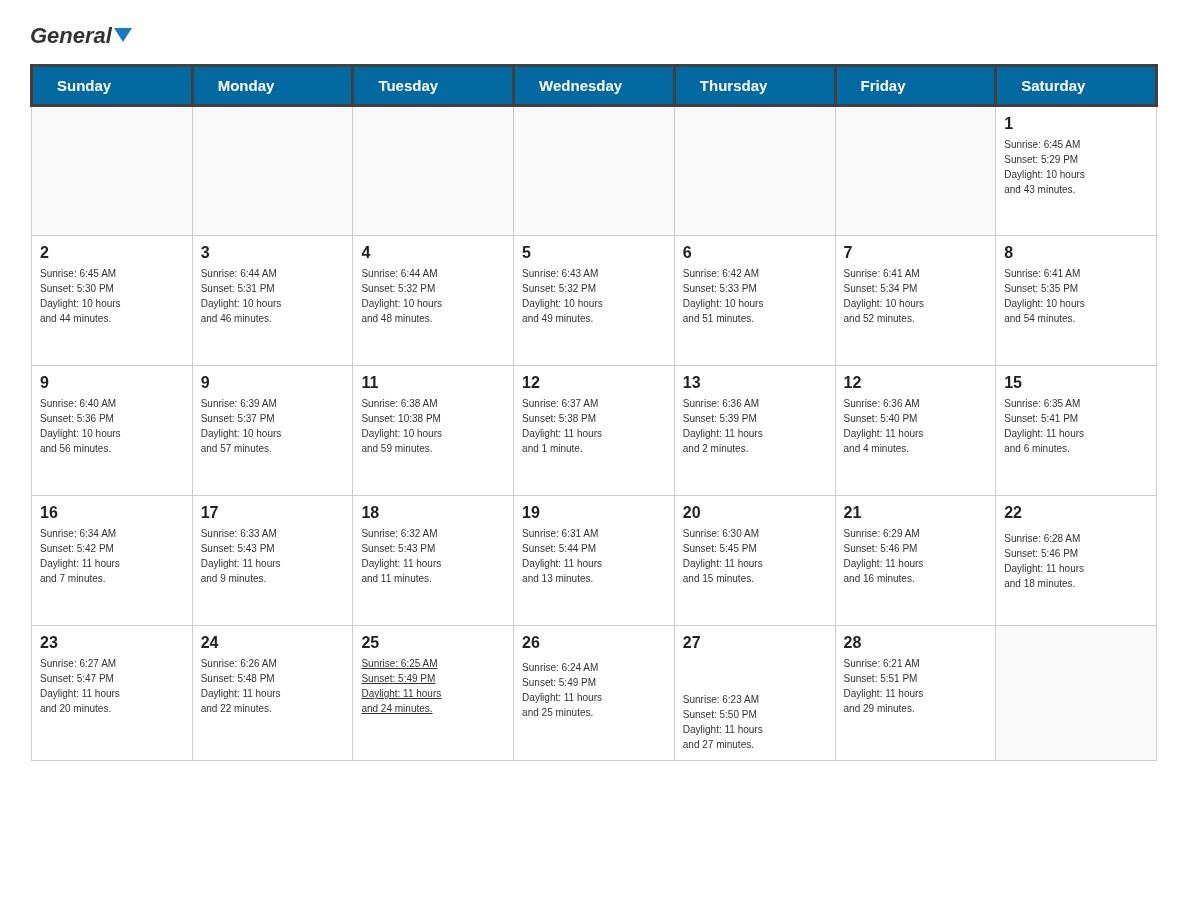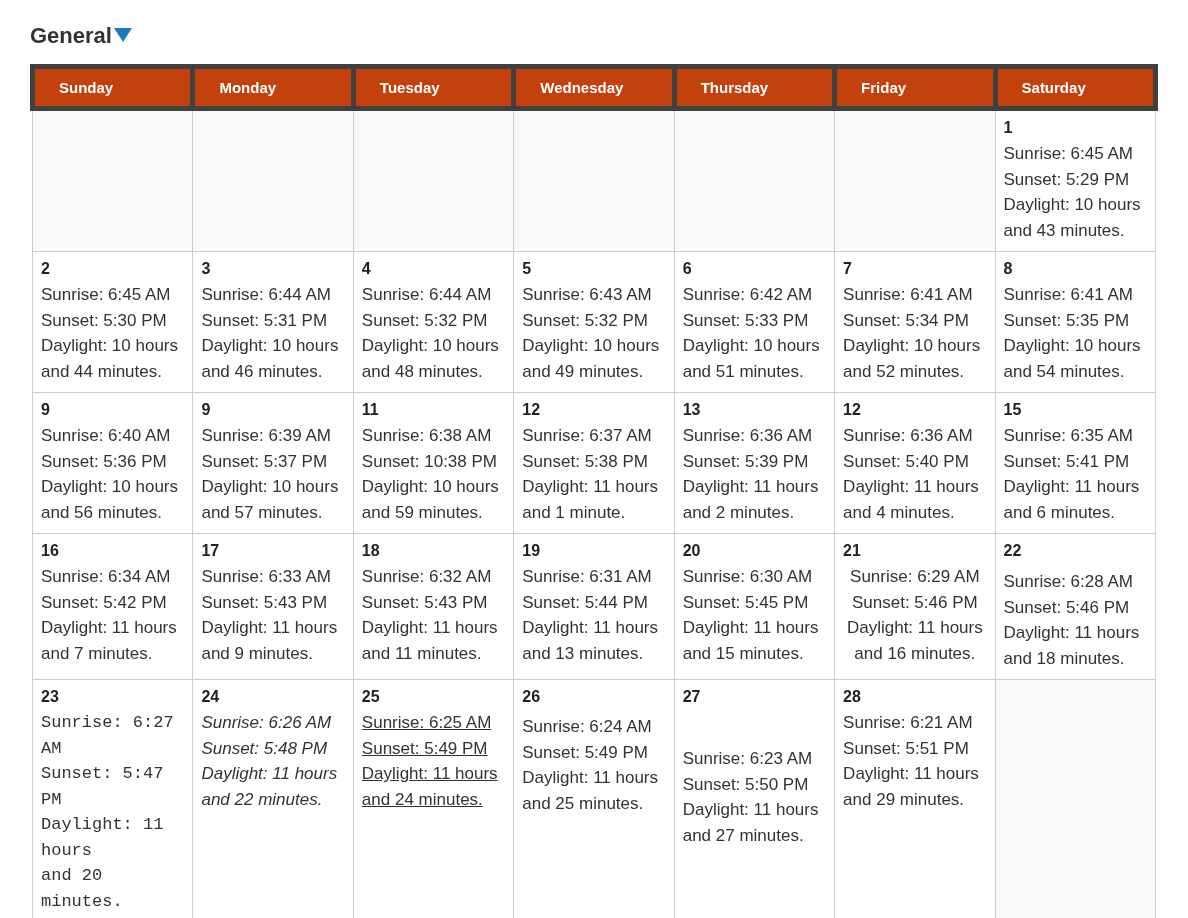--- a/index.html
+++ b/index.html
@@ -21,20 +21,21 @@
       flex-direction: column;
       align-items: flex-start;
       padding-top: 4px;
     }
     .logo-general {
       font-size: 22px;
       font-weight: bold;
       color: #333;
       letter-spacing: 0;
       line-height: 1.1;
+      font-style: italic;
     }
     .logo-blue {
       font-size: 22px;
       font-weight: bold;
       color: #1a7abf;
       line-height: 1.1;
     }
     .logo-triangle {
       display: inline-block;
       width: 0;
@@ -60,46 +61,46 @@
       font-size: 18px;
       color: #555;
       margin-top: 4px;
     }
     .calendar {
       width: 100%;
       border-collapse: collapse;
       border: 1px solid #ccc;
     }
     .calendar th {
-      background-color: #c2410c;
+      background-color: #0369a1;
       color: #fff;
       font-size: 15px;
       font-weight: bold;
       padding: 10px 24px;
       text-align: left;
-      border: 5px solid #404040;
+      border: 3px solid #404040;
     }
     .calendar td {
       vertical-align: top;
       padding: 8px;
       border: 1px solid #ccc;
       width: calc(100% / 7);
       min-height: 110px;
       font-size: 13px;
       color: #333;
     }
     .day-number {
       font-size: 16px;
       font-weight: bold;
       color: #222;
       display: block;
       margin-bottom: 4px;
     }
     .day-info {
-      font-size: 17px;
+      font-size: 10px;
       color: #333;
       line-height: 1.5;
     }
     .empty-cell {
       background: #f9f9f9;
     }
     tr td {
       height: 130px;
     }
   </style>
@@ -280,44 +281,44 @@
         </td>
         <td>
           <span class="day-number">20</span>
           <div class="day-info" style="white-space: pre-line;">Sunrise: 6:30 AM
 Sunset: 5:45 PM
 Daylight: 11 hours
 and 15 minutes.</div>
         </td>
         <td>
           <span class="day-number">21</span>
-          <div class="day-info" style="white-space: pre-line; text-align: center;">Sunrise: 6:29 AM
+          <div class="day-info" style="white-space: pre-line;">Sunrise: 6:29 AM
 Sunset: 5:46 PM
 Daylight: 11 hours
 and 16 minutes.</div>
         </td>
         <td>
           <span class="day-number">22</span>
           <div class="day-info" style="white-space: pre-line; margin-top: 9px;">Sunrise: 6:28 AM
 Sunset: 5:46 PM
 Daylight: 11 hours
 and 18 minutes.</div>
         </td>
       </tr>
       <tr>
         <td>
           <span class="day-number">23</span>
-          <div class="day-info" style="white-space: pre-line; font-family: Liberation Mono, monospace;">Sunrise: 6:27 AM
+          <div class="day-info" style="white-space: pre-line;">Sunrise: 6:27 AM
 Sunset: 5:47 PM
 Daylight: 11 hours
 and 20 minutes.</div>
         </td>
         <td>
           <span class="day-number">24</span>
-          <div class="day-info" style="white-space: pre-line; font-style: italic;">Sunrise: 6:26 AM
+          <div class="day-info" style="white-space: pre-line;">Sunrise: 6:26 AM
 Sunset: 5:48 PM
 Daylight: 11 hours
 and 22 minutes.</div>
         </td>
         <td>
           <span class="day-number">25</span>
           <div class="day-info" style="white-space: pre-line; text-decoration: underline;">Sunrise: 6:25 AM
 Sunset: 5:49 PM
 Daylight: 11 hours
 and 24 minutes.</div>

